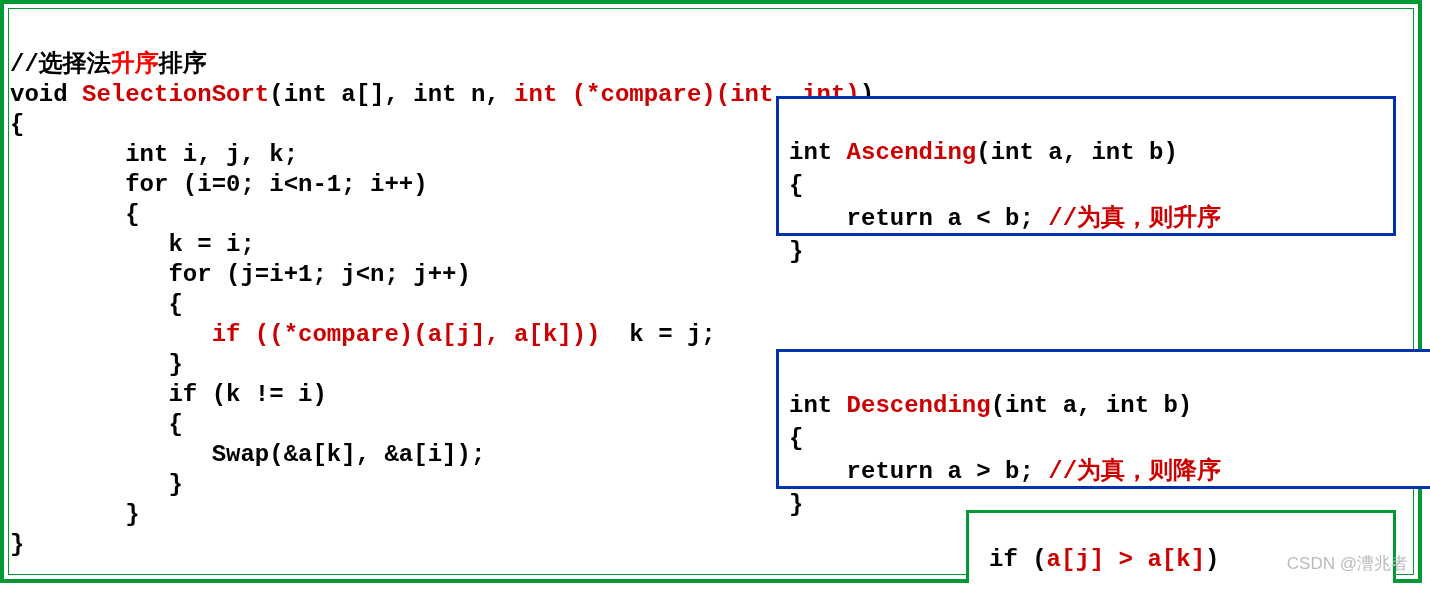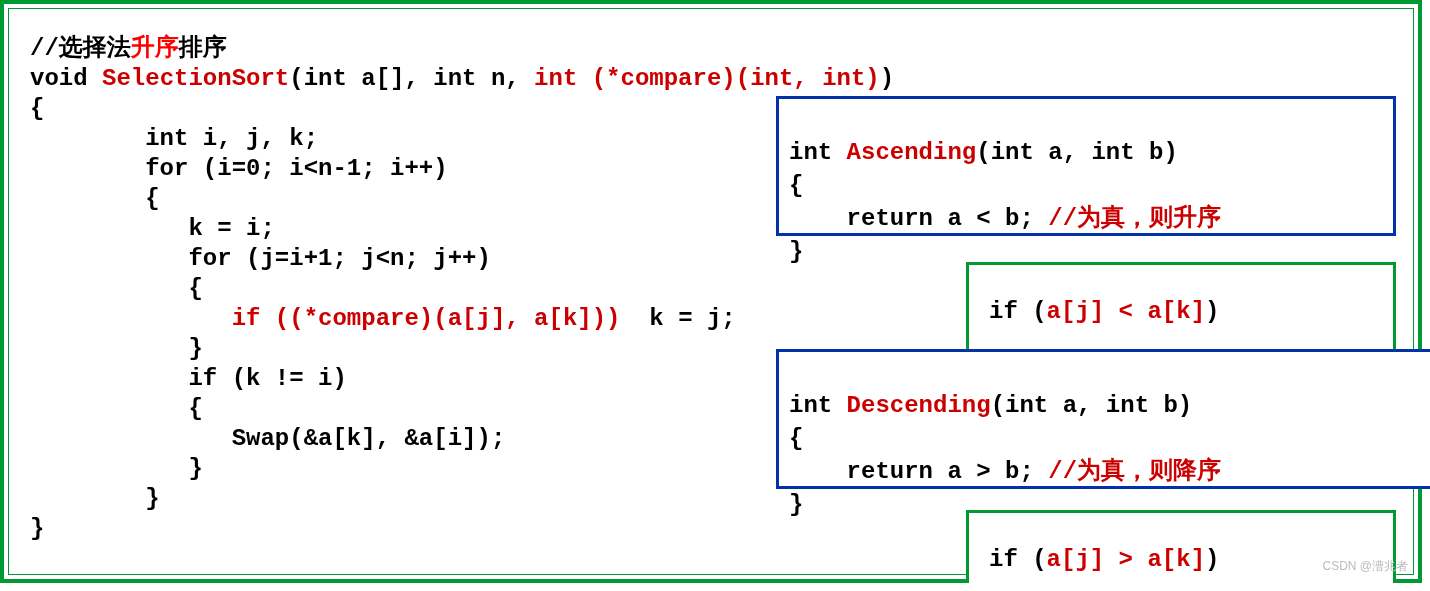--- a/index.html
+++ b/index.html
@@ -21,26 +21,25 @@
     position: absolute;
     top: 4px;
     left: 4px;
     right: 4px;
     bottom: 4px;
     border: 1px solid #009933;
     box-sizing: border-box;
   }
   .code {
     position: absolute;
-    top: 0px;
+    top: 16px;
     left: 6px;
     line-height: 30px;
     font-weight: bold;
     white-space: pre;
-    margin-left: 20px;
   }
   .blue-box {
     position: absolute;
     border: 3px solid #0033aa;
     box-sizing: border-box;
     background: #ffffff;
     font-weight: bold;
     white-space: pre;
     line-height: 33px;
     padding: 4px 10px;
@@ -56,21 +55,21 @@
   }
   .red { color: #cc0000; }
   .black { color: #000000; }
   .bigred { color: #ff0000; }
   .watermark {
     position: absolute;
     right: 10px;
     bottom: 4px;
     color: #bbbbbb;
     font-family: sans-serif;
-    font-size: 12px;
+    font-size: 17px;
     font-weight: normal;
   }
 </style>
 </head>
 <body>
 
 <div class="outer">
   <div class="inner"></div>
 
   <div class="code">
@@ -93,23 +92,20 @@
 <span class="black">}</span>
   </div>
 
   <div class="blue-box" style="top:92px; left:772px; width:620px; height:140px;">
 <span class="black">int </span><span class="red">Ascending</span><span class="black">(int a, int b)</span>
 <span class="black">{</span>
 <span class="black">    return a &lt; b;</span><span class="red"> //为真，则升序</span>
 <span class="black">}</span>
   </div>
 
-  <div class="green-box" style="top:258px; left:962px; width:430px;">
-<span class="black">if (</span><span class="red">a[j] &lt; a[k]</span><span class="black">)</span>
-  </div>
 
   <div class="blue-box" style="top:345px; left:772px; width:730px; height:140px;">
 <span class="black">int </span><span class="red">Descending</span><span class="black">(int a, int b)</span>
 <span class="black">{</span>
 <span class="black">    return a &gt; b;</span><span class="red"> //为真，则降序</span>
 <span class="black">}</span>
   </div>
 
   <div class="green-box" style="top:506px; left:962px; width:430px;">
 <span class="black">if (</span><span class="red">a[j] &gt; a[k]</span><span class="black">)</span>

